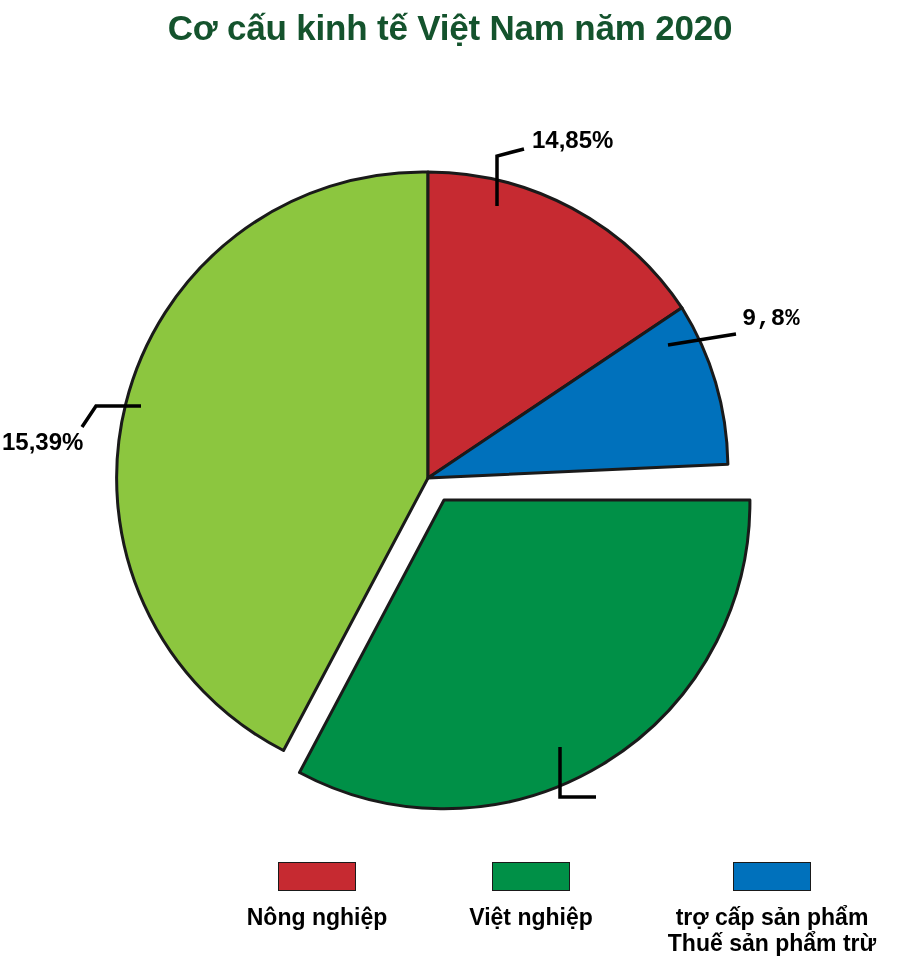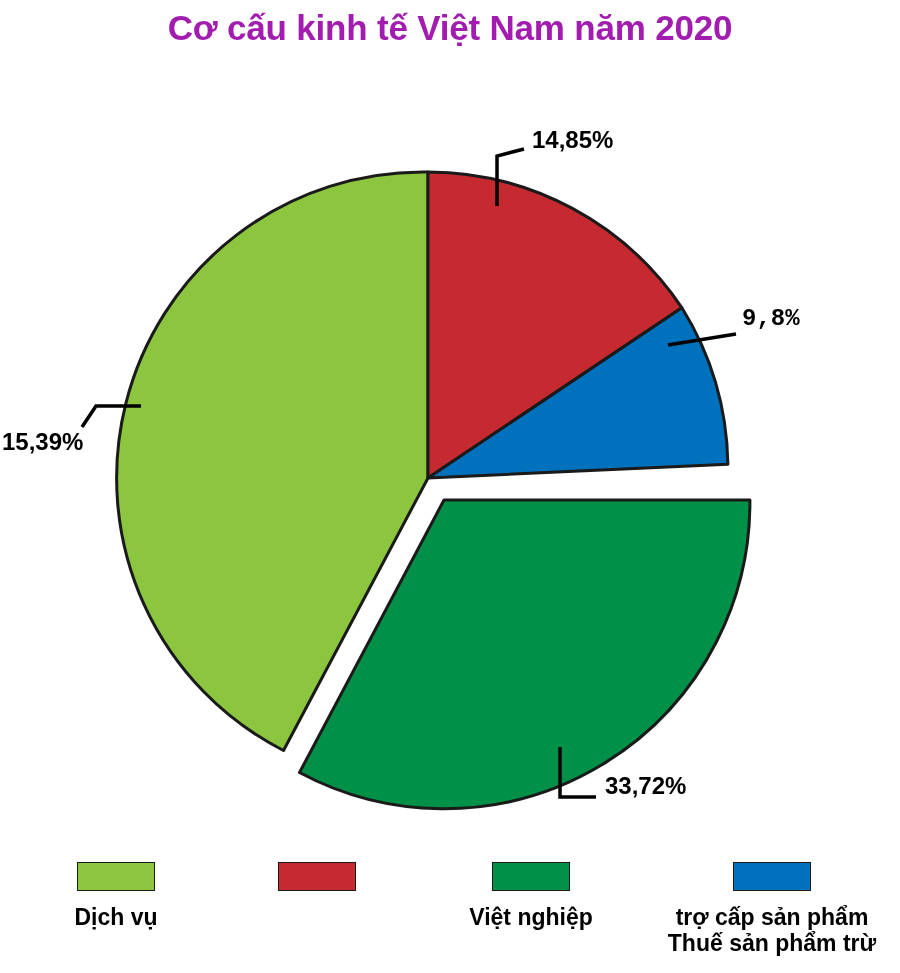--- a/index.html
+++ b/index.html
@@ -22,21 +22,21 @@
   }
   .chart-title {
     position: absolute;
     left: 0;
     top: 8px;
     width: 900px;
     text-align: center;
     font-size: 35px;
     font-weight: bold;
     letter-spacing: -0.2px;
-    color: #a21caf;
+    color: #14532d;
   }
   #pie-svg {
     position: absolute;
     left: 0;
     top: 0;
   }
   .pct-label {
     position: absolute;
     font-size: 24px;
     font-weight: bold;
@@ -104,35 +104,31 @@
     <polyline points="497,206 497,156 524,149" fill="none" stroke="#000000" stroke-width="3.5"></polyline>
     <line x1="668" y1="345" x2="736" y2="334" stroke="#000000" stroke-width="3.5"></line>
     <polyline points="141,406 96,406 82,427" fill="none" stroke="#000000" stroke-width="3.5"></polyline>
     <polyline points="560,747 560,797 596,797" fill="none" stroke="#000000" stroke-width="3.5"></polyline>
   </svg>
 
   <div class="pct-label" id="label-agri">14,85%</div>
 
   <div class="pct-label" id="label-tax">9,8%</div>
 
-  <div class="pct-label" id="label-ind">33,72%</div>
 
   <div class="pct-label" id="label-serv">15,39%</div>
 
   <div id="legend">
 
-    <div class="legend-item" id="legend-item-0">
-      <div class="legend-swatch" style="background:#8CC63F"></div>
-      <div class="legend-label">
-        <div>Dịch vụ</div>
-      </div>
-    </div>
 
     <div class="legend-item" id="legend-item-1">
       <div class="legend-swatch" style="background:#C62A31"></div>
+      <div class="legend-label">
+        <div>Nông nghiệp</div>
+      </div>
     </div>
 
     <div class="legend-item" id="legend-item-2">
       <div class="legend-swatch" style="background:#009047"></div>
       <div class="legend-label">
         <div>Việt nghiệp</div>
       </div>
     </div>
 
     <div class="legend-item" id="legend-item-3">

